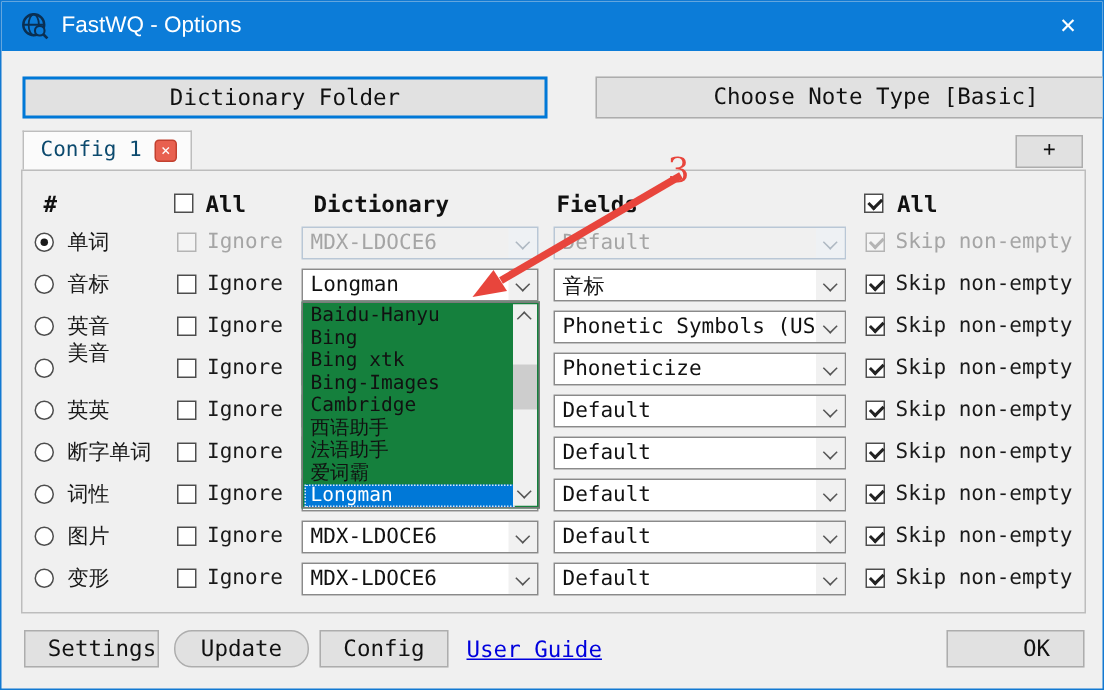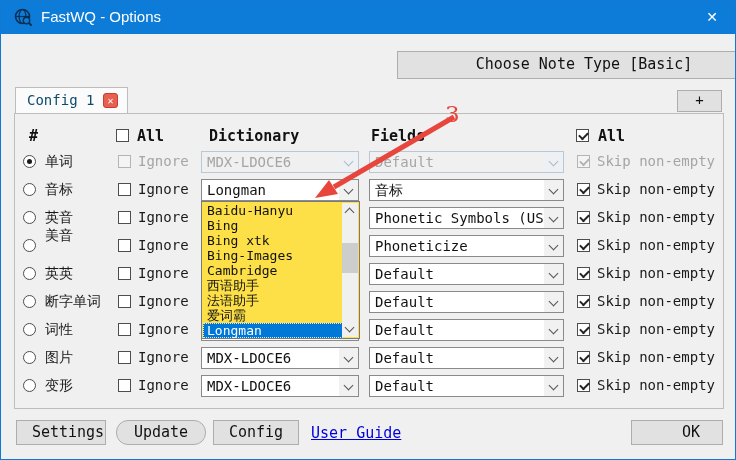--- a/index.html
+++ b/index.html
@@ -60,21 +60,21 @@
   .combo .val { position:absolute; left:5px; top:2px; font-size:14px; color:#111; white-space:nowrap; }
   .combo .arrow { position:absolute; right:0; top:0; width:19px; height:20px; background:#f1f1f1; }
   .chev { position:absolute; left:6px; top:6px; width:7px; height:7px;
           border-left:1px solid #555; border-bottom:1px solid #555; transform:rotate(-45deg); }
   .combo.dis { background:#f0f0f0; border-color:#b9c7d6; }
   .combo.dis .val { color:#a5a5a5; }
   .combo.dis .arrow { background:#eef1f4; }
   .combo.dis .chev { border-color:#aeb8c2; }
 
   
-  .droplist { position:absolute; left:200px; top:200px; width:159px; height:138px; background:#fde047;
+  .droplist { position:absolute; left:200px; top:200px; width:159px; height:138px; background:#15803d;
               border:1px solid #7a7a7a; z-index:10; }
   .droplist .item { position:absolute; left:1px; width:140px; height:15px; font-size:13px;
               line-height:15px; padding-left:4px; color:#111; white-space:nowrap; overflow:hidden; }
   .droplist .item.sel { background:#0078d7; color:#fff; outline:1px dotted #d6e9fb; outline-offset:-1px; }
   .scrollbar { position:absolute; right:1px; top:1px; width:16px; height:134px; background:#f0f0f0; }
   .sb-btn { position:absolute; left:0; width:16px; height:16px; background:#f0f0f0; }
   .sb-up { top:0; } .sb-down { bottom:0; }
   .sb-up .chev { left:4px; top:6px; transform:rotate(135deg); }
   .sb-down .chev { left:4px; top:3px; }
   .sb-thumb { position:absolute; left:0; top:40px; width:16px; height:30px; background:#cdcdcd; }
@@ -102,20 +102,21 @@
       <line x1="1.5" y1="8.5" x2="15.5" y2="8.5" stroke="#0a2f52" stroke-width="1.2"></line>
       <circle cx="12.5" cy="12.5" r="3.2" fill="#0c7cd8" stroke="#0a2f52" stroke-width="1.4"></circle>
       <line x1="15" y1="15" x2="17.6" y2="17.6" stroke="#0a2f52" stroke-width="1.8"></line>
     </svg>
     <span class="title-text">FastWQ - Options</span>
     <div class="close-btn">
       <span>✕</span>
     </div>
   </div>
 
+  <div class="btn top-btn focused" style="left:14px; width:350px;">Dictionary Folder</div>
   <div class="btn top-btn" style="left:396px; width:374px;">Choose Note Type [Basic]</div>
 
   <div class="tab">
     <span class="tab-label">Config 1</span>
     <span class="tab-close">✕</span>
   </div>
   <div class="btn plus-btn">+</div>
 
   <div class="pane"></div>
 

